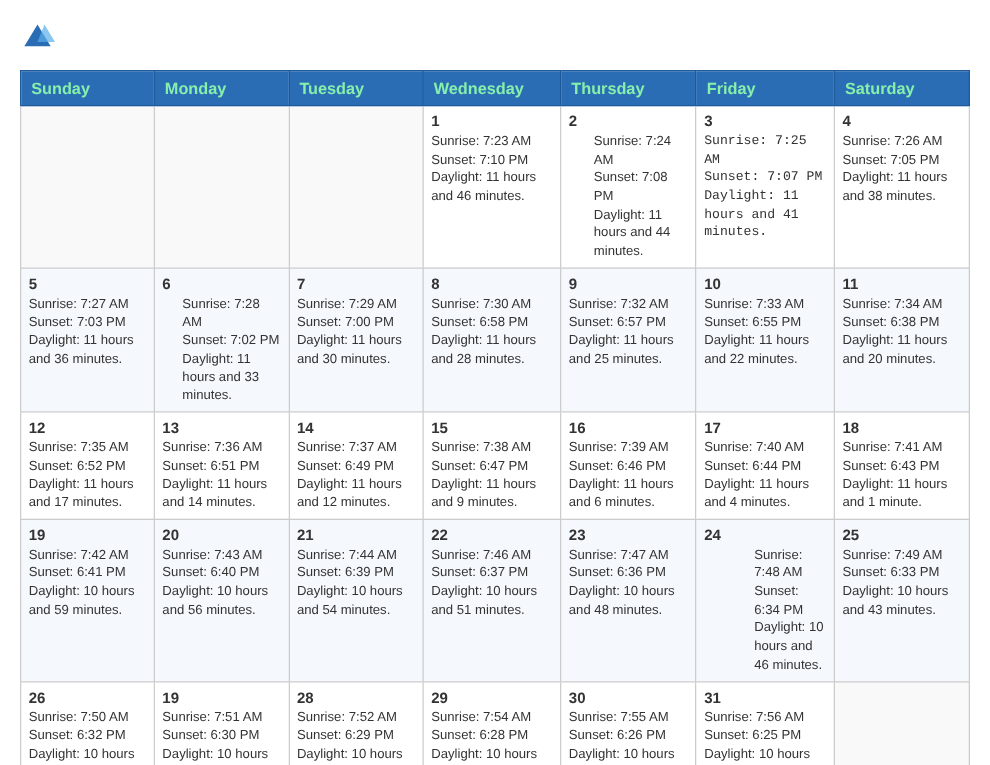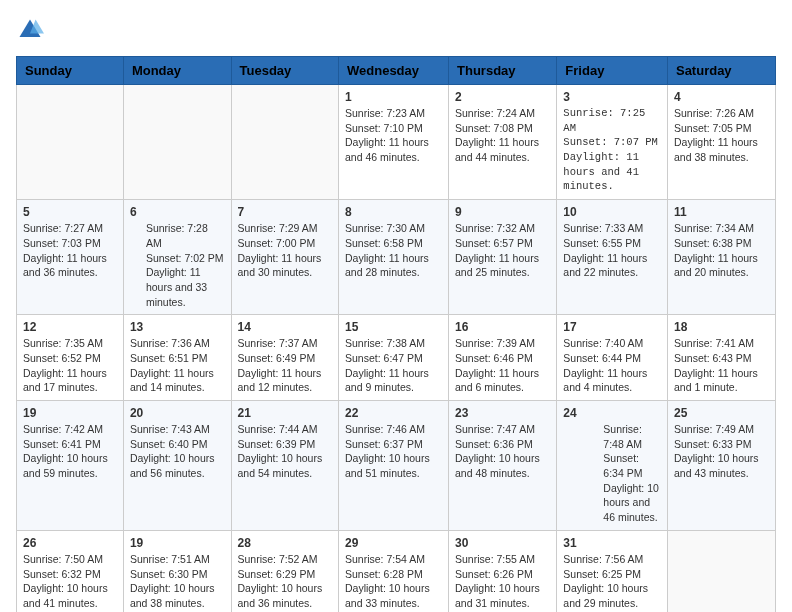--- a/index.html
+++ b/index.html
@@ -52,21 +52,21 @@
       font-size: 14px;
       color: #555;
     }
     .calendar {
       width: 100%;
       border-collapse: collapse;
       border: 1px solid #ccc;
     }
     .calendar th {
       background-color: #2a6db5;
-      color: #000000;
+      color: #86efac;
       text-align: left;
       padding: 6px 8px;
       font-size: 13px;
       border: 1px solid #1e5a9a;
     }
     .calendar td {
       vertical-align: top;
       padding: 5px 6px;
       border: 1px solid #ccc;
       font-size: 10.5px;
@@ -130,21 +130,21 @@
         <td class="empty-cell"></td>
         <td class="empty-cell"></td>
         <td>
           <span class="day-number">1</span>
           <div class="day-info" style="white-space: pre-line;">Sunrise: 7:23 AM
 Sunset: 7:10 PM
 Daylight: 11 hours and 46 minutes.</div>
         </td>
         <td>
           <span class="day-number">2</span>
-          <div class="day-info" style="white-space: pre-line;">Sunrise: 7:24 AM
+          <div class="day-info" style="white-space: pre-line; margin-left: 20px;">Sunrise: 7:24 AM
 Sunset: 7:08 PM
 Daylight: 11 hours and 44 minutes.</div>
         </td>
         <td>
           <span class="day-number">3</span>
           <div class="day-info" style="white-space: pre-line; font-family: Liberation Mono, monospace;">Sunrise: 7:25 AM
 Sunset: 7:07 PM
 Daylight: 11 hours and 41 minutes.</div>
         </td>
         <td>

